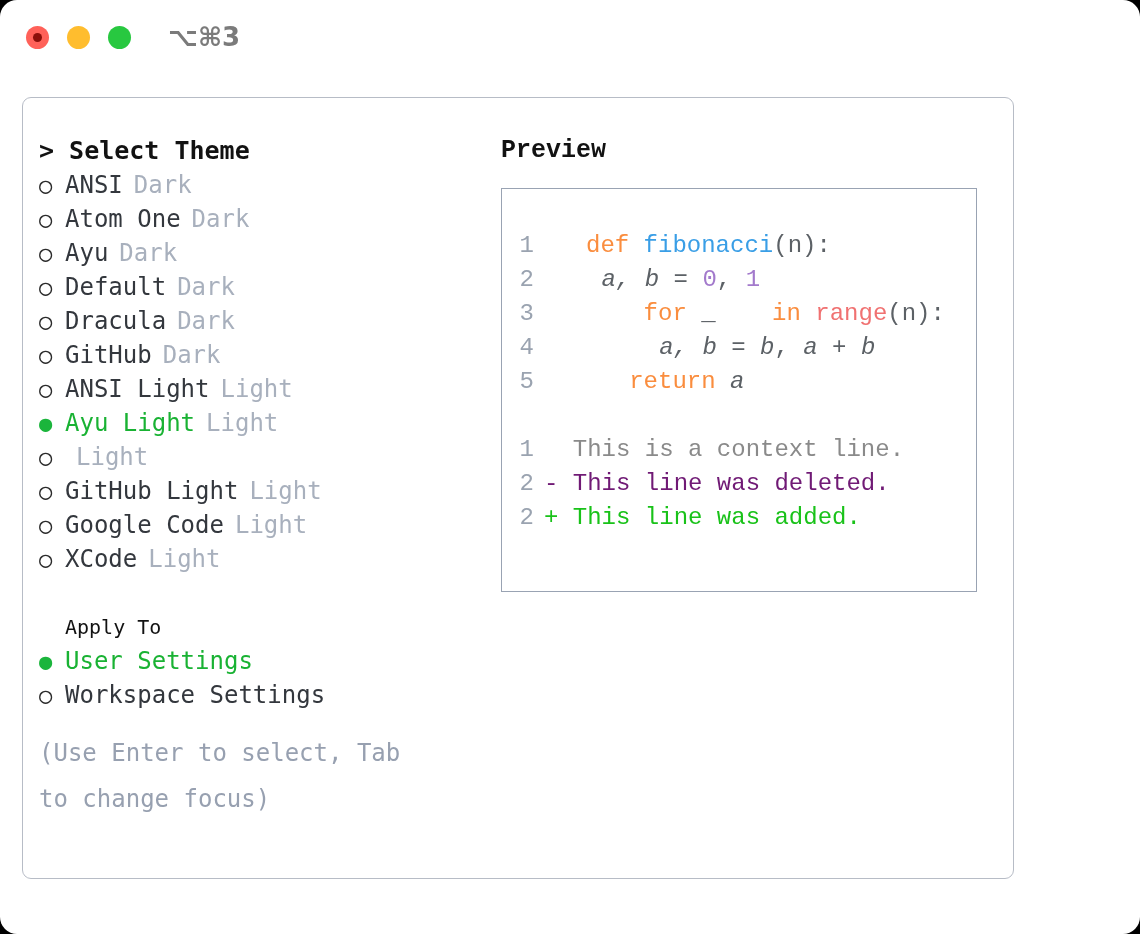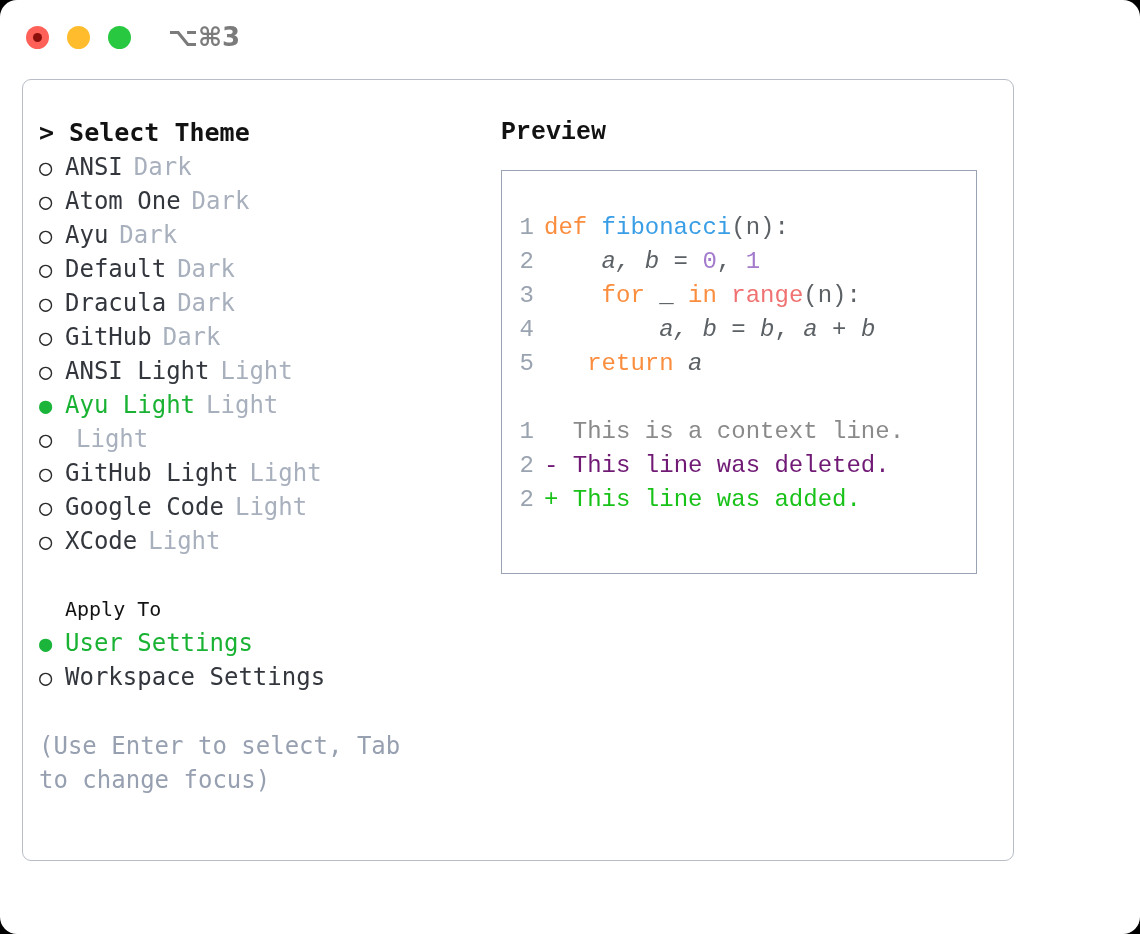--- a/index.html
+++ b/index.html
@@ -68,21 +68,21 @@
     letter-spacing: 0px;
     color: #7b7b7b;
     font-family: "DejaVu Sans", "Liberation Sans", sans-serif;
     white-space: pre;
   }
 
   
   .panel {
     position: absolute;
     left: 22px;
-    top: 79px;
+    top: 97px;
     width: 992px;
     height: 782px;
     border: 1.5px solid #b7bcc6;
     border-radius: 9px;
     background: #ffffff;
     box-sizing: border-box;
   }
 
   .col-left {
     position: absolute;
@@ -137,23 +137,23 @@
   .spacer-row { height: 34px; }
 
   .group-title {
     font-size: 20px;
     color: #121212;
     line-height: 34px;
     padding-left: 26px;
     white-space: pre;
   }
   .hint {
-    margin-top: 35px;
+    margin-top: 18px;
     font-size: 24px;
-    line-height: 34px;
+    line-height: 46px;
     color: #97a0b0;
     width: 400px;
     white-space: pre-wrap;
   }
 
   
   .preview-title {
     font-size: 25px;
     font-weight: 700;
     color: #121212;
@@ -181,21 +181,21 @@
     flex: 0 0 42px;
     text-align: right;
     color: #9aa3b0;
     padding-right: 10px;
     box-sizing: border-box;
   }
   .code-text { white-space: pre; }
   .blank-line { height: 34px; }
 
   
-  .t-kw   { color: #fa8d3e; }
+  .t-kw   { color: #fa8d3e; margin-left: 42px; }
   .t-fn   { color: #399ee6; }
   .t-num  { color: #a37acc; }
   .t-bi   { color: #f07171; text-align: center; }
   .t-pl   { color: #5c6166; }
   .t-var  { color: #5c6166; font-style: italic; }
 
   .d-ctx  { color: #8a8a8a; }
   .d-del  { color: #701a75; text-align: center; }
   .d-add  { color: #19c219; }
 </style>

